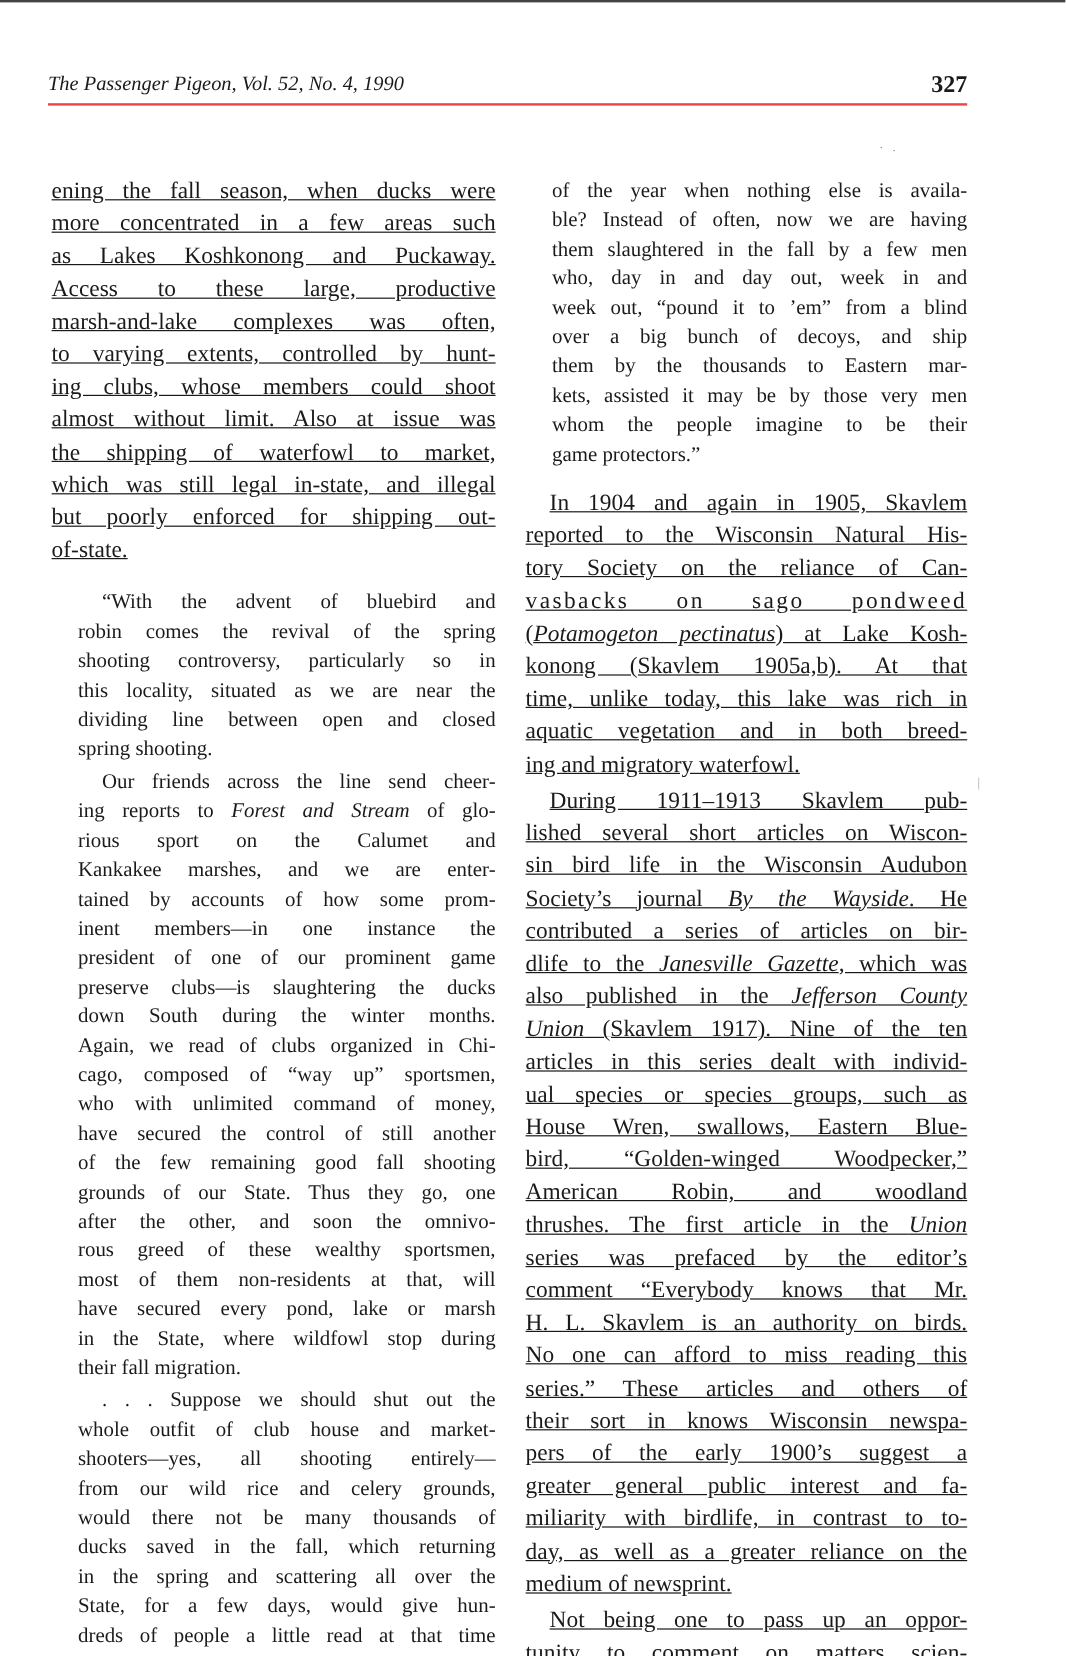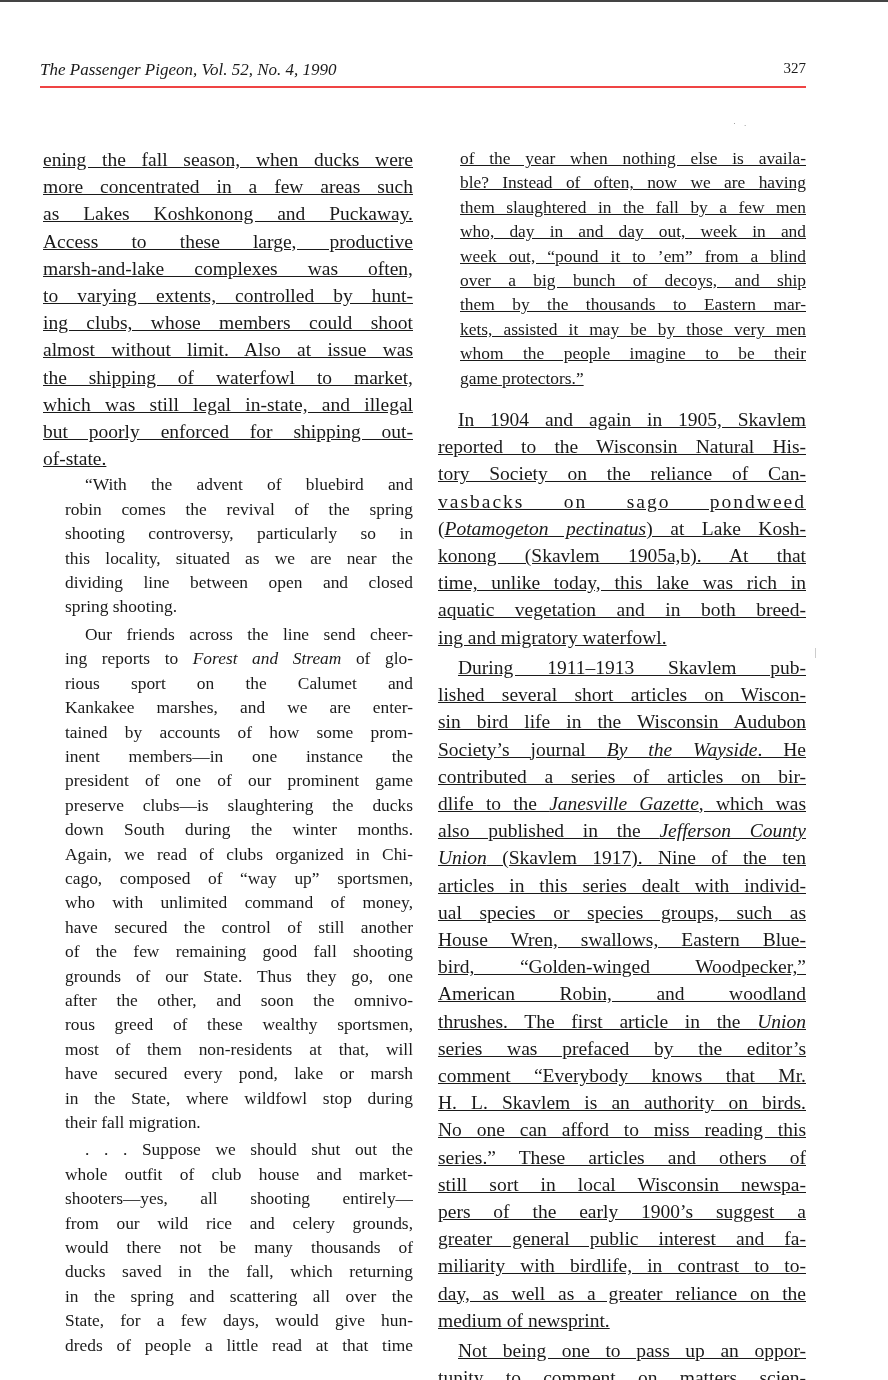--- a/index.html
+++ b/index.html
@@ -8,38 +8,38 @@
     background: #ffffff; position: relative;
     font-family: "Liberation Serif", "DejaVu Serif", serif;
     color: #1a1a1a;
   }
   .top-edge { position: absolute; left: 0; top: 0; width: 888px; height: 2px; background: #444; }
   .running-head {
     position: absolute; left: 40px; top: 58px; width: 766px; height: 28px;
     border-bottom: 2px solid #ef4444;
   }
   .rh-title { position: absolute; left: 0; top: 2px; font-style: italic; font-size: 17px; }
-  .rh-page { position: absolute; right: 0; top: 2px; font-weight: normal; font-size: 15px; }
+  .rh-page { position: absolute; right: 0; top: 2px; font-weight: bold; font-size: 20px; }
   .specks { position: absolute; left: 733px; top: 118px; font-size: 9px; color: #777; letter-spacing: 8px; }
 
   .col { position: absolute; top: 146px; }
   .col-left { left: 43px; width: 370px; }
   .col-right { left: 438px; width: 368px; }
 
   .p { margin: 0; text-align: justify; text-align-last: justify; font-size: 19.5px; line-height: 27.2px; }
   .p .ln { display: block; text-align: justify; text-align-last: justify; white-space: nowrap; text-decoration: underline; }
   .p .ln.last { text-align-last: left; }
   .ind { padding-left: 20px; }
 
-  .quote { padding-left: 22px; }
+  .quote { margin-top: 17px; padding-left: 22px; }
   .q .ln { font-size: 17.4px; line-height: 24.4px; display: block; text-align: justify; text-align-last: justify; white-space: nowrap; }
   .q .ln.last { text-align-last: left; }
   .q .ln.ind { padding-left: 20px; }
 
-  .col-right .q .ln { font-size: 17.4px; line-height: 24.4px; text-decoration: underline; }
+  .col-right .q .ln { font-size: 17.4px; line-height: 24.4px; }
   .para-gap { height: 16px; }
   .small-gap { height: 3px; }
   em { font-style: italic; }
   .specks2 { position: absolute; left: 815px; top: 648px; width: 1px; height: 10px; background: #ccc; }
 </style>
 </head>
 <body>
 
 <div class="top-edge"></div>
 
@@ -159,21 +159,21 @@
     <span class="ln">ual species or species groups, such as</span>
     <span class="ln">House Wren, swallows, Eastern Blue-</span>
     <span class="ln">bird, “Golden-winged Woodpecker,”</span>
     <span class="ln">American Robin, and woodland</span>
     <span class="ln"><span>thrushes. The first article in the </span><em>Union</em></span>
     <span class="ln">series was prefaced by the editor’s</span>
     <span class="ln">comment “Everybody knows that Mr.</span>
     <span class="ln">H. L. Skavlem is an authority on birds.</span>
     <span class="ln">No one can afford to miss reading this</span>
     <span class="ln">series.” These articles and others of</span>
-    <span class="ln">still sort in local Wisconsin newspa-</span>
+    <span class="ln">their sort in knows Wisconsin newspa-</span>
     <span class="ln">pers of the early 1900’s suggest a</span>
     <span class="ln">greater general public interest and fa-</span>
     <span class="ln">miliarity with birdlife, in contrast to to-</span>
     <span class="ln">day, as well as a greater reliance on the</span>
     <span class="ln last">medium of newsprint.</span>
   </div>
 
   <div class="small-gap"></div>
 
   <div class="p">

